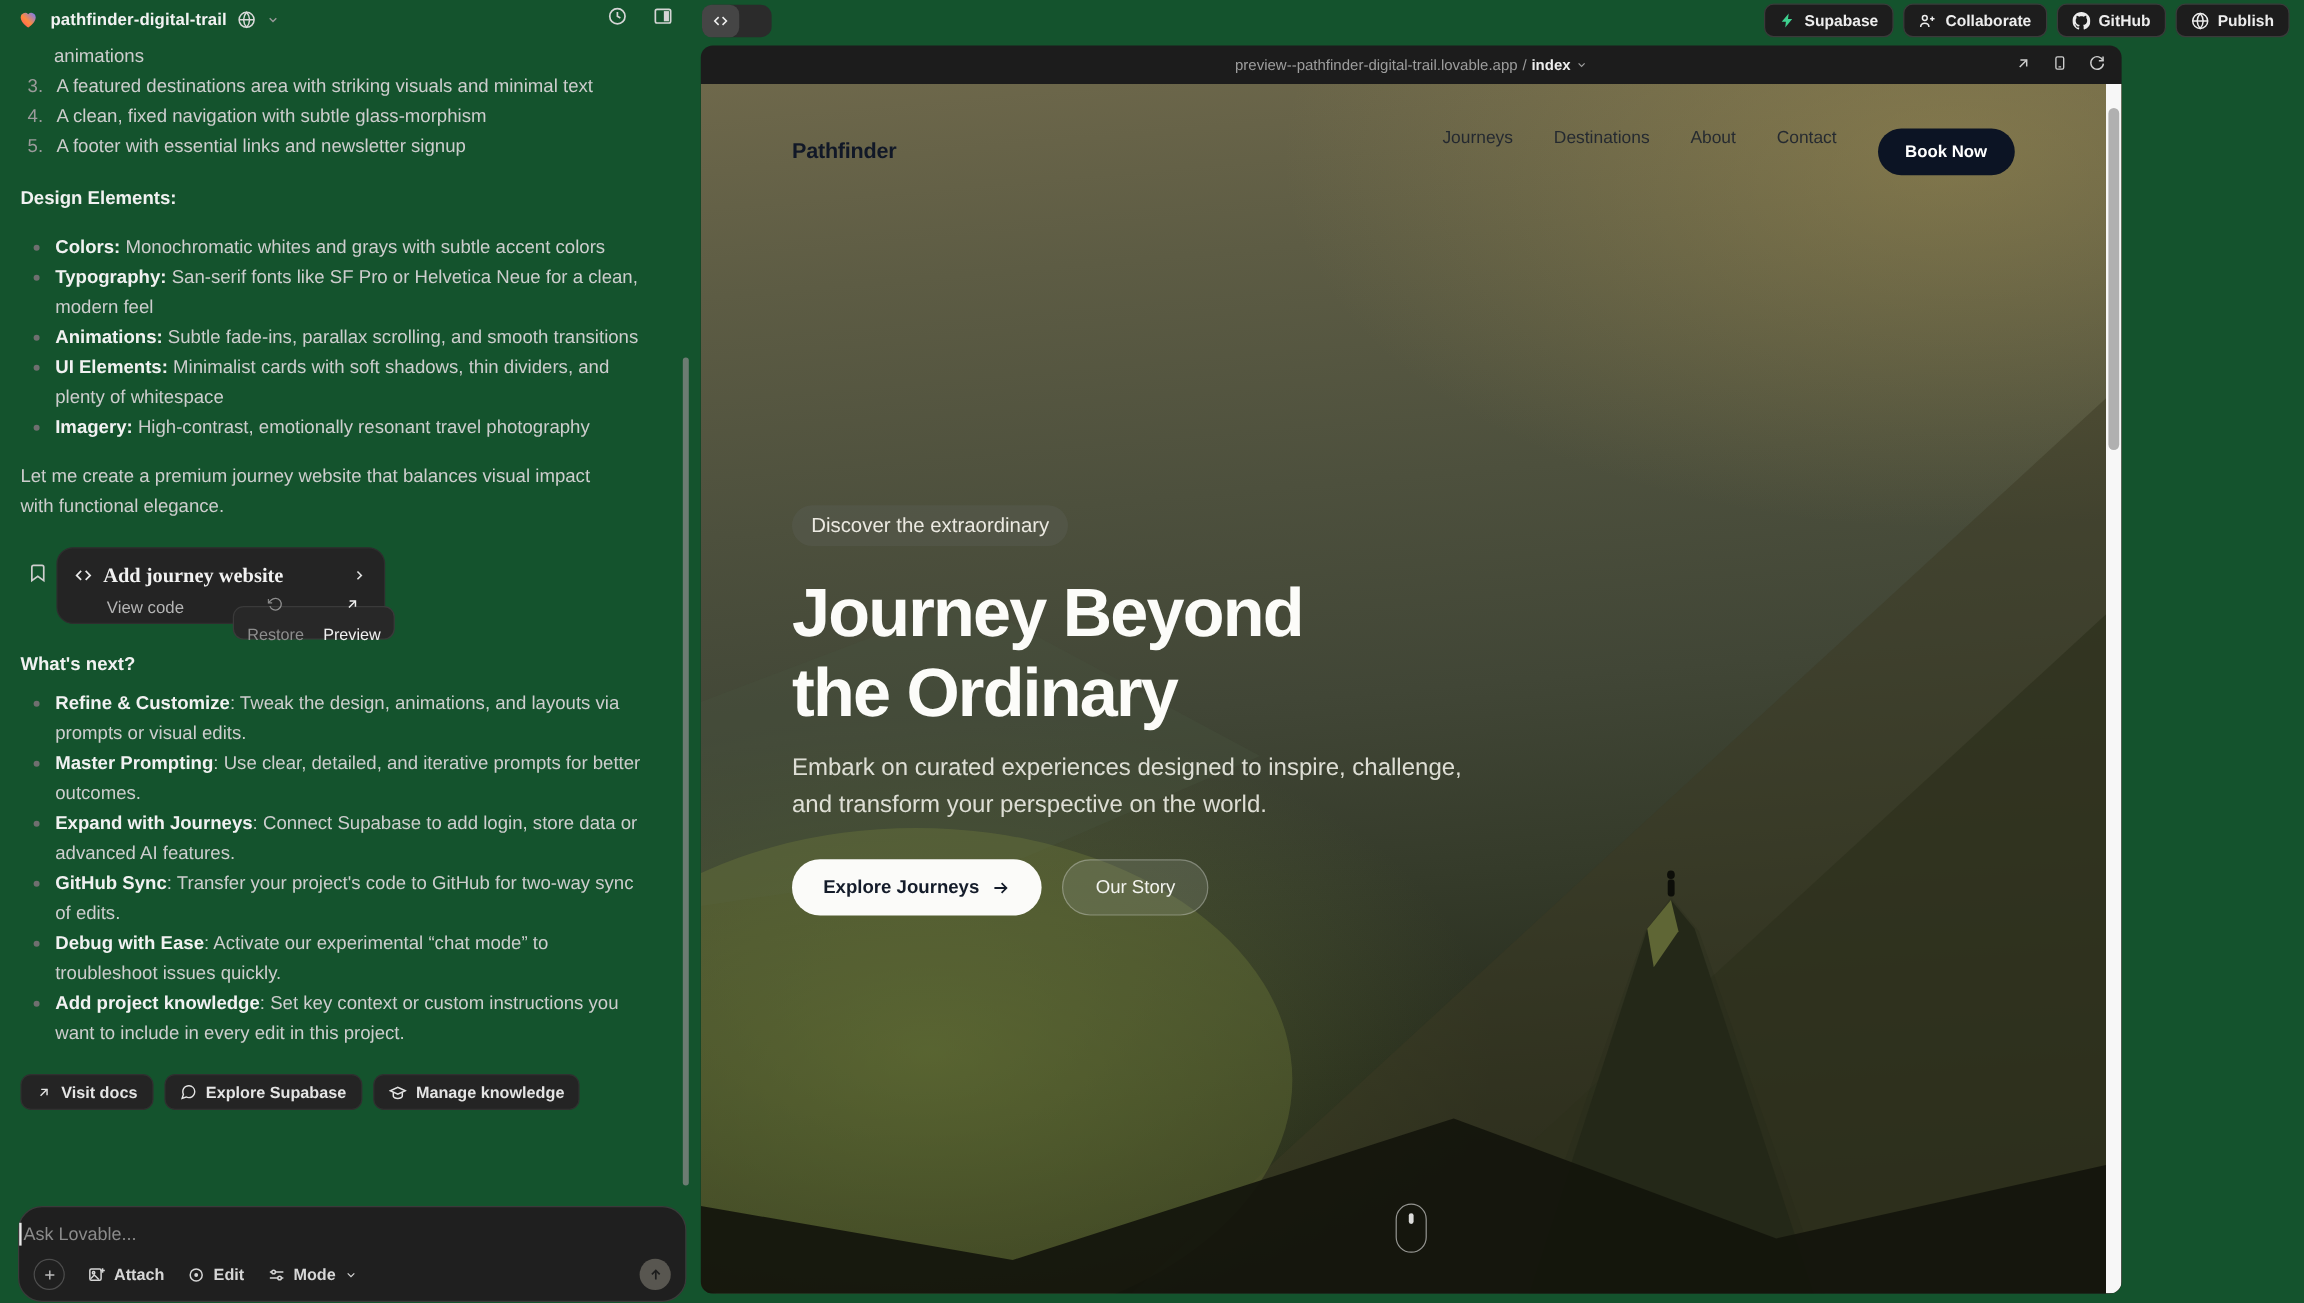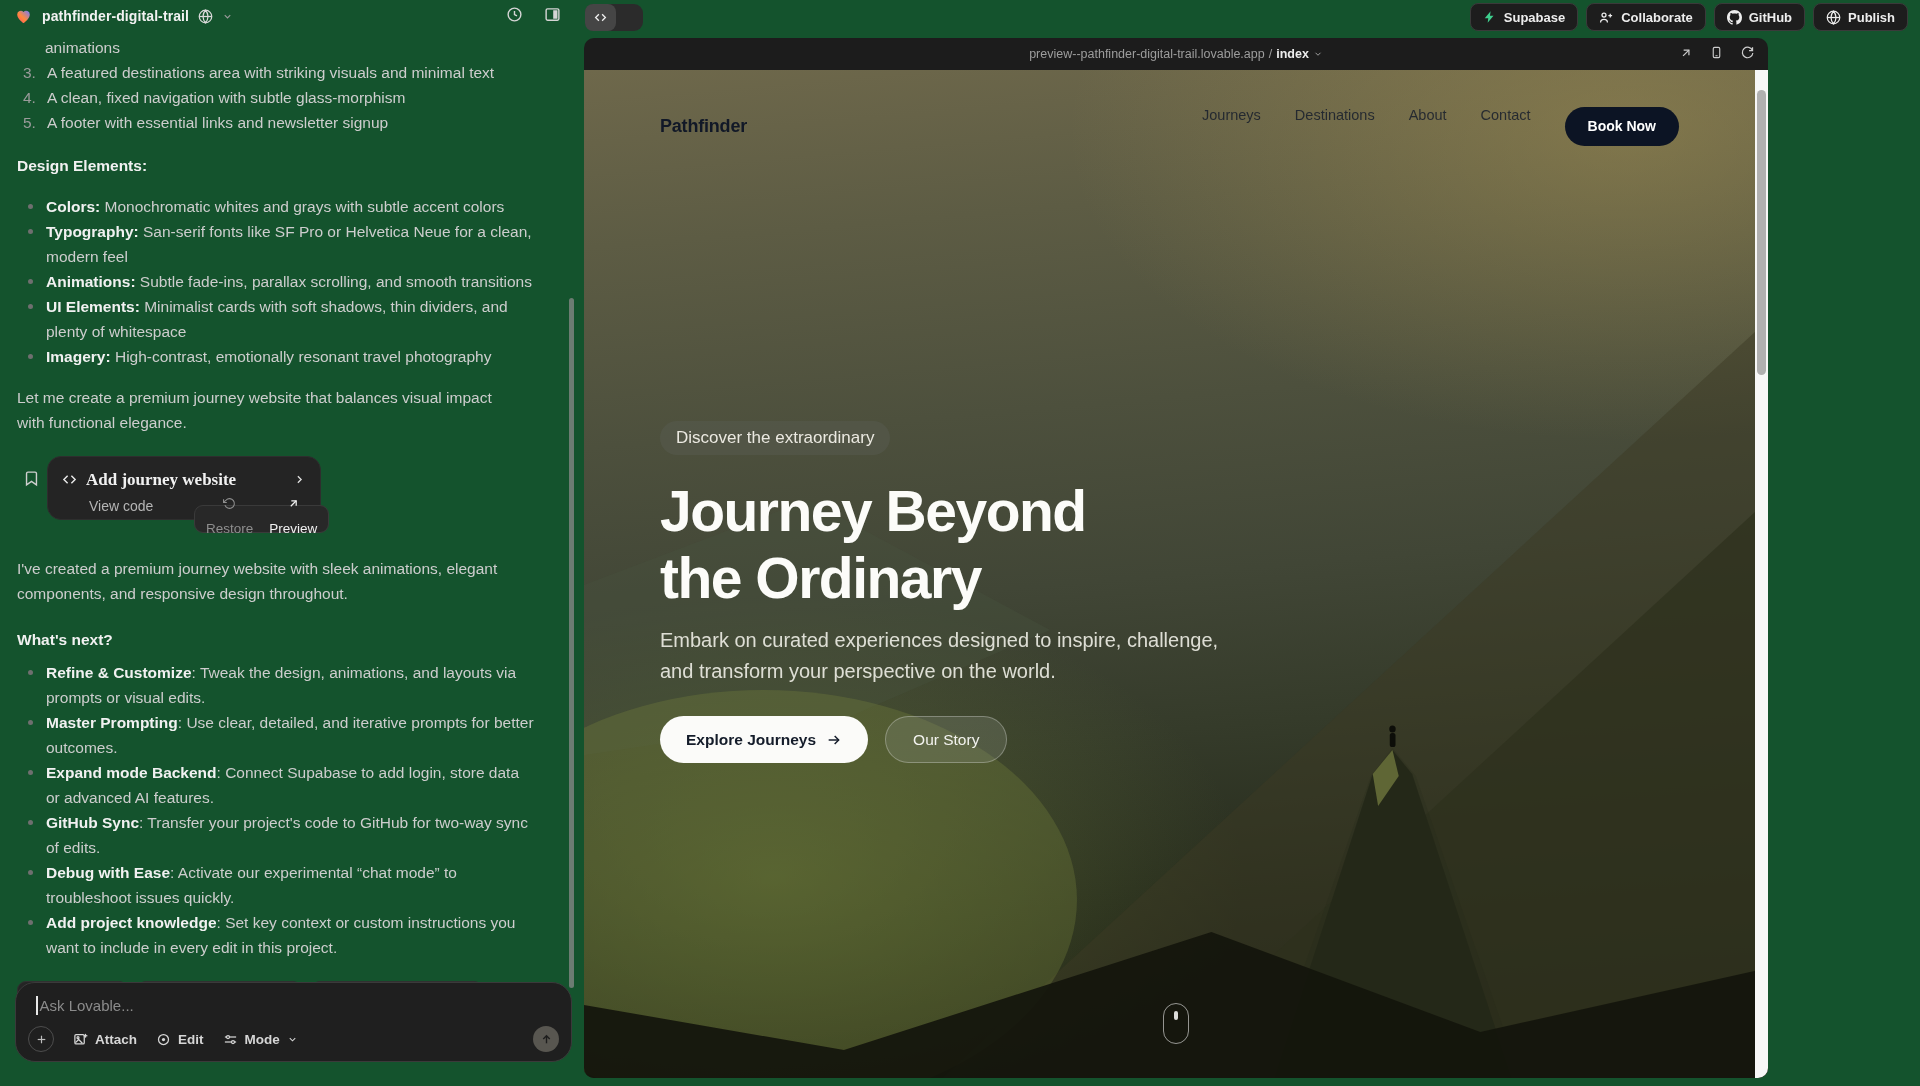--- a/index.html
+++ b/index.html
@@ -44,21 +44,21 @@
   .rp-preview { color:#f0f0f0; }
   .result { margin-top:36px; max-width:505px; }
   .next-head { margin-top:21px; color:#f1f1f1; font-weight:700; }
   ul.next { list-style:none; margin-top:8px; }
   ul.next li { position:relative; padding-left:29px; max-width:520px; }
   ul.next li::before { content:""; position:absolute; left:11px; top:10px; width:5px; height:5px; border-radius:50%; background:#6f6f6f; }
   .chat-foot { margin-top:21px; display:flex; gap:9px; }
   .fbtn { height:30px; display:flex; align-items:center; gap:8px; padding:0 12px; background:#242424; border:1px solid #303030; border-radius:9px; color:#e4e4e4; font-size:13.5px; font-weight:600; cursor:pointer; }
   .chat-sb { position:absolute; right:4px; top:268px; width:5px; height:690px; background:#8a8a8a; opacity:.75; border-radius:3px; }
 
-  .ask-box { position:absolute; left:15px; bottom:24px; width:557px; height:80px; background:#1f1f1f; border:1px solid #3a3a3a; border-radius:20px; padding:13px 16px 10px 20px; }
+  .ask-box { position:absolute; left:15px; bottom:1px; width:557px; height:80px; background:#1f1f1f; border:1px solid #3a3a3a; border-radius:20px; padding:13px 16px 10px 0; }
   .ask-line { display:flex; align-items:center; }
   .caret { width:1.5px; height:19px; background:#e8e8e8; margin-right:2px; }
   .ask-ph { font-size:15px; color:#8b8b8b; }
   .ask-row { position:absolute; left:12px; right:12px; bottom:9px; display:flex; align-items:center; gap:19px; color:#cfcfcf; font-size:13.5px; }
   .ask-item { display:flex; align-items:center; gap:7px; cursor:pointer; font-weight:600; color:#d6d6d6; }
   .plus-btn { width:26px; height:26px; border:1px solid #4d4d4d; border-radius:50%; display:flex; align-items:center; justify-content:center; color:#bdbdbd; cursor:pointer; }
   .send-btn { margin-left:auto; width:26px; height:26px; border-radius:50%; background:#585650; display:flex; align-items:center; justify-content:center; color:#1d1d1d; cursor:pointer; }
 
   
   .preview { position:absolute; left:584px; top:38px; width:1184px; height:1040px; background:#1c1c1c; border-radius:10px; overflow:hidden; }
@@ -245,28 +245,27 @@
           <span class="rp-item rp-preview">
             <svg width="13" height="13" viewBox="0 0 24 24" fill="none" stroke="currentColor" stroke-width="2.3">
                 <line x1="7" y1="17" x2="17" y2="7"></line>
                 <polyline points="8 7 17 7 17 16"></polyline>
               </svg>
             <span>Preview</span>
           </span>
         </div>
       </div>
 
-      <div class="result">I've created a premium journey website with sleek animations, elegant components, and responsive design throughout.</div>
 
       <div class="next-head">What's next?</div>
 
       <ul class="next">
         <li><span class="bld">Refine &amp; Customize</span><span>: Tweak the design, animations, and layouts via prompts or visual edits.</span></li>
         <li><span class="bld">Master Prompting</span><span>: Use clear, detailed, and iterative prompts for better outcomes.</span></li>
-        <li><span class="bld">Expand mode Backend</span><span>: Connect Supabase to add login, store data or advanced AI features.</span></li>
+        <li><span class="bld">Expand with Journeys</span><span>: Connect Supabase to add login, store data or advanced AI features.</span></li>
         <li><span class="bld">GitHub Sync</span><span>: Transfer your project's code to GitHub for two-way sync of edits.</span></li>
         <li><span class="bld">Debug with Ease</span><span>: Activate our experimental “chat mode” to troubleshoot issues quickly.</span></li>
         <li><span class="bld">Add project knowledge</span><span>: Set key context or custom instructions you want to include in every edit in this project.</span></li>
       </ul>
 
       <div class="chat-foot">
         <button class="fbtn">
           <svg width="13" height="13" viewBox="0 0 24 24" fill="none" stroke="currentColor" stroke-width="2.2">
               <line x1="7" y1="17" x2="17" y2="7"></line>
               <polyline points="8 7 17 7 17 16"></polyline>

